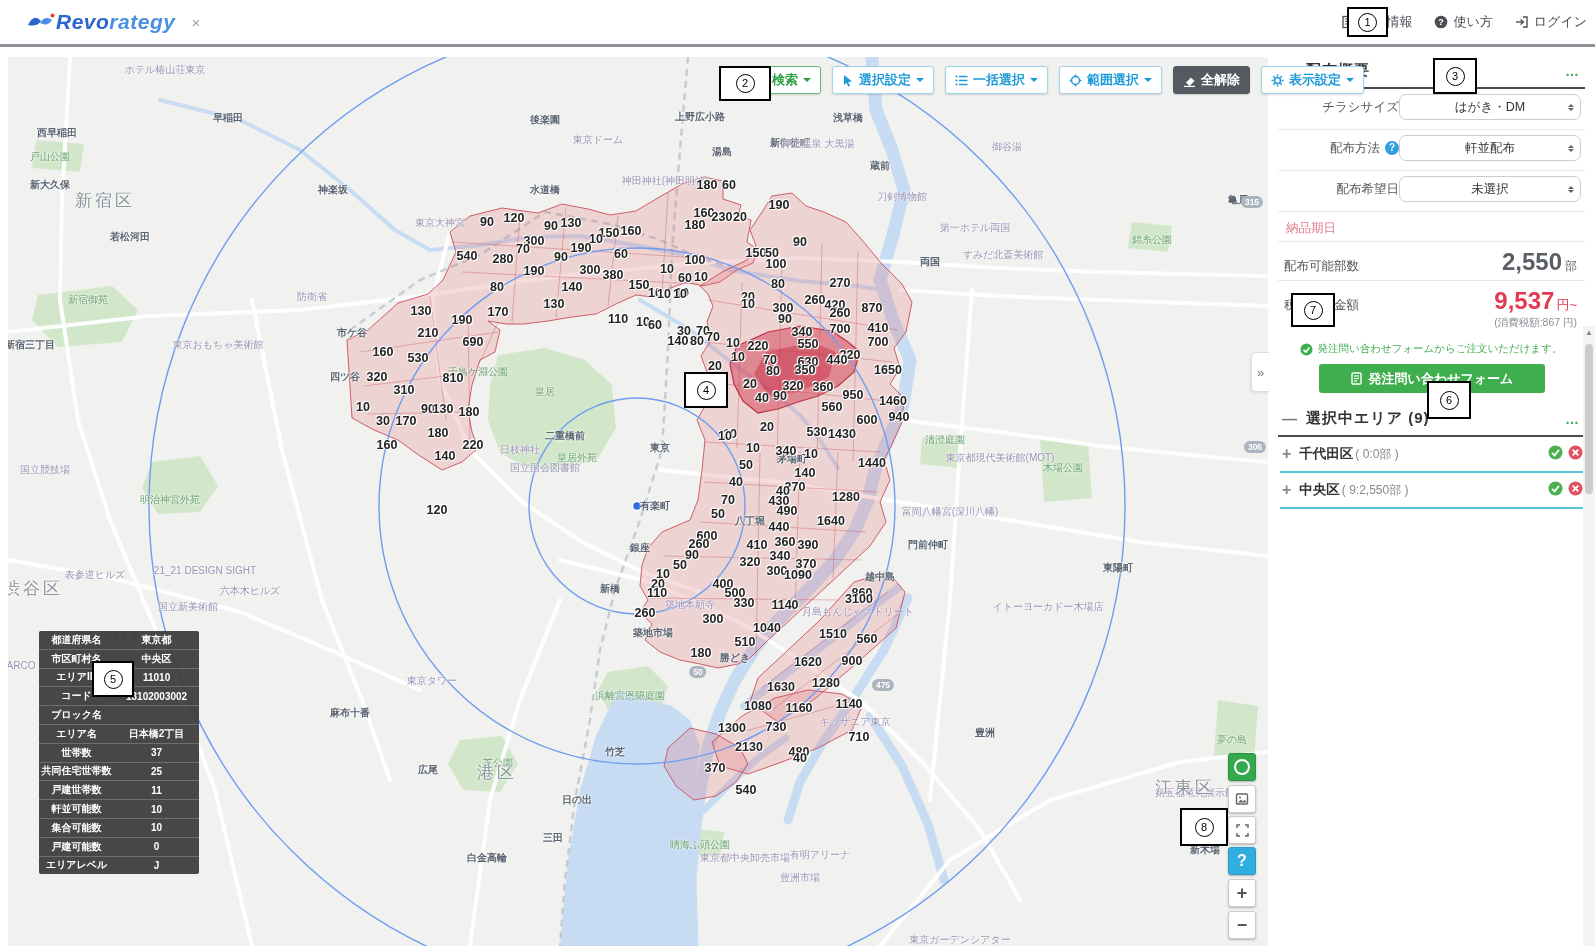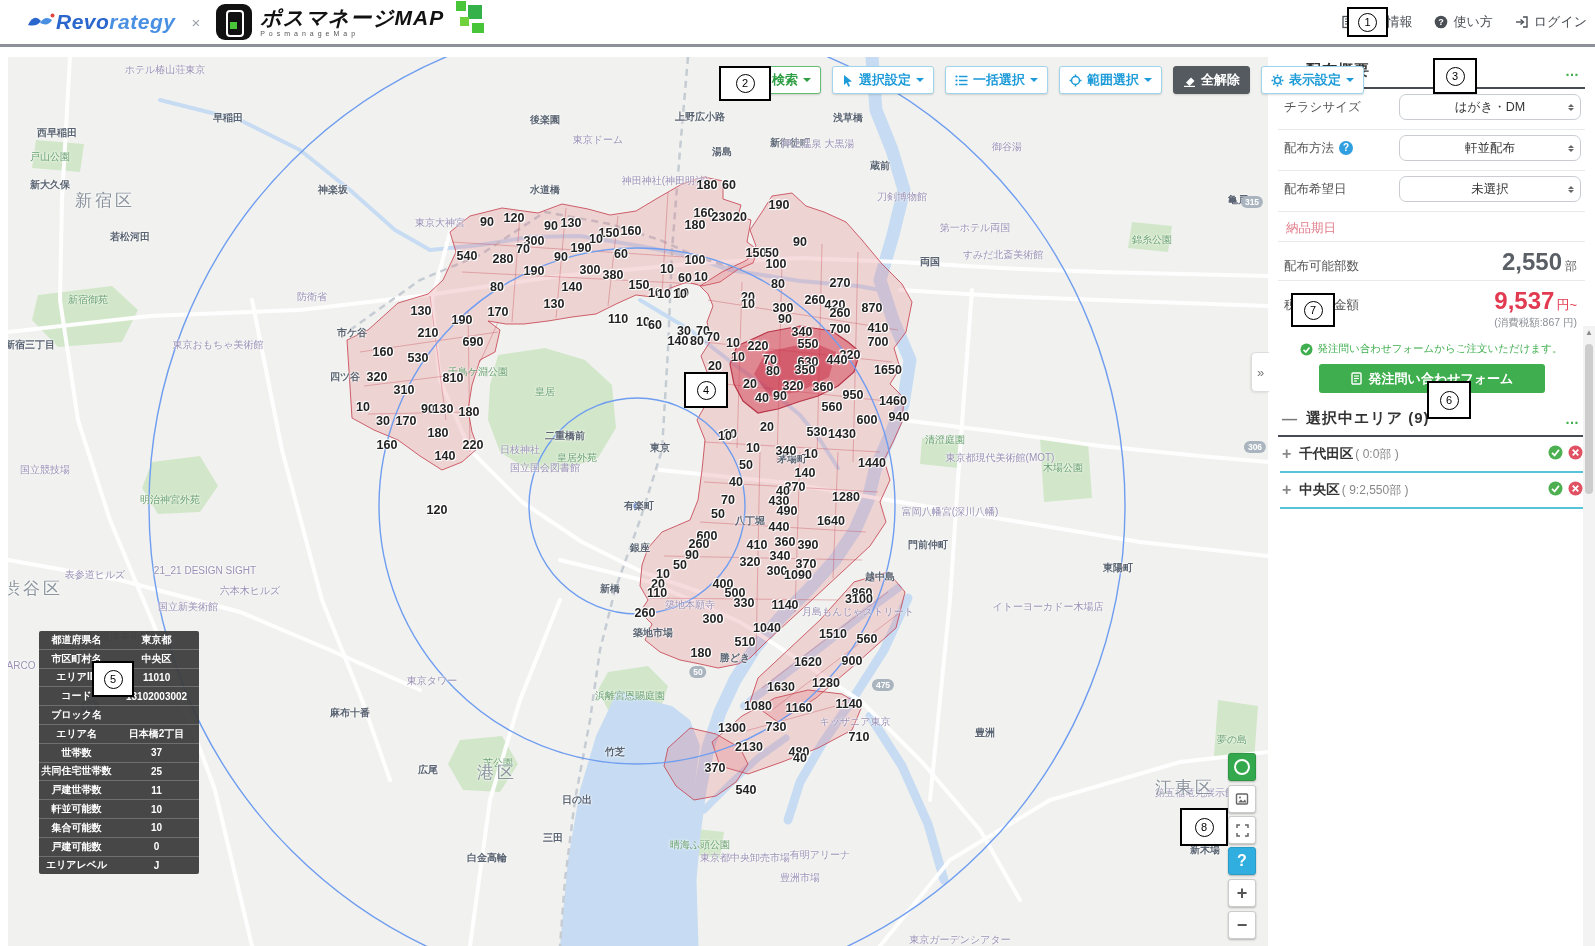--- a/index.html
+++ b/index.html
@@ -63,21 +63,21 @@
   .anno{position:absolute;background:#fff;border:2px solid #000;z-index:60;display:flex;align-items:center;justify-content:center;}
   .anno .circ{width:17px;height:17px;border:1.5px solid #000;border-radius:50%;font-size:11px;line-height:17px;
               text-align:center;color:#000;font-weight:400;}
   
   .sidebar{position:absolute;left:1268px;top:47px;width:327px;height:899px;background:#fff;z-index:10;}
   .sec-head{display:flex;align-items:center;margin:14px 14px 0 14px;}
   .sec-minus{color:#777;font-weight:700;margin-right:9px;font-size:15px;}
   .sec-title{font-size:15px;font-weight:700;color:#333;letter-spacing:1px;flex:1;}
   .sec-dots{color:#3fae4e;font-weight:700;font-size:14px;letter-spacing:2px;cursor:pointer;}
   .rule-dark{height:2px;background:#474c54;margin:7px 10px 0 10px;}
-  .sel-row{display:flex;align-items:center;justify-content:space-between;margin:0 14px 0 16px;height:26px;padding:5px 0;gap:31px;}
+  .sel-row{display:flex;align-items:center;justify-content:flex-end;margin:0 14px 0 16px;height:26px;padding:5px 0;}
   .sel-label{font-size:12.5px;color:#555;display:flex;align-items:center;gap:5px;}
   .helpdot{width:14px;height:14px;border-radius:50%;background:#2f9fe0;color:#fff;font-size:10px;font-weight:700;
            text-align:center;line-height:14px;cursor:pointer;}
   .selbox{width:180px;height:24px;border:1px solid #c9cdd2;border-radius:7px;display:flex;align-items:center;
           justify-content:center;position:relative;font-size:12.5px;color:#333;cursor:pointer;background:#fff;}
   .selbox .ud{position:absolute;right:6px;display:flex;flex-direction:column;gap:1px;}
   .selbox .ud i{width:0;height:0;border:3.5px solid transparent;display:block;}
   .selbox .ud i.up{border-bottom-color:#666;}
   .selbox .ud i.dn{border-top-color:#666;}
   .row-line{height:1px;background:#e7eaec;margin:4px 10px 0 10px;}
@@ -117,34 +117,20 @@
   <div class="header">
     <div class="brand1">
       <svg width="30" height="22" viewBox="0 0 30 22">
         <path d="M2,14 Q8,2 15,10 Q11,16 2,14Z" fill="#2a66cc"></path>
         <path d="M14,12 Q19,4 26,9 Q22,16 14,12Z" fill="#4a90e2"></path>
         <circle cx="26.5" cy="4.5" r="2" fill="#e2413e"></circle>
       </svg>
       <span class="txt"><span class="a">Revo</span><span class="b">rategy</span></span>
     </div>
     <span class="brand-x">×</span>
-    <div class="brand2">
-      <div class="pm-icon">
-        <div class="phone"></div>
-          <div class="dotg"></div>
-      </div>
-      <div class="pm-text">
-        <div class="pm-main">ポスマネージMAP</div>
-        <div class="pm-sub">PosmanageMap</div>
-        <div class="px" style="left:196px;top:-6px;width:10px;height:10px;"></div>
-        <div class="px" style="left:208px;top:-2px;width:14px;height:14px;background:#35b14a;"></div>
-        <div class="px" style="left:200px;top:10px;width:9px;height:9px;background:#6fd13c;"></div>
-        <div class="px" style="left:212px;top:16px;width:12px;height:10px;"></div>
-      </div>
-    </div>
     <div class="nav" id="nav">
         <div class="nav-item">
           <span>
             <svg width="14" height="14" viewBox="0 0 14 14">
               <rect x="2" y="1.5" width="6.5" height="11" fill="none" stroke="#4a4f55" stroke-width="1.3"></rect>
               <rect x="8.5" y="5.5" width="3.5" height="7" fill="none" stroke="#4a4f55" stroke-width="1.3"></rect>
               <line x1="4" y1="4" x2="6.5" y2="4" stroke="#4a4f55"></line>
               <line x1="4" y1="6.5" x2="6.5" y2="6.5" stroke="#4a4f55"></line>
               <line x1="4" y1="9" x2="6.5" y2="9" stroke="#4a4f55"></line>
             </svg>
@@ -311,21 +297,21 @@
         <span class="place s" style="left: 337px; top: 320px;">四ツ谷</span>
         <span class="place p" style="left: 37px; top: 413px;">国立競技場</span>
         <span class="place g" style="left: 162px; top: 443px;">明治神宮外苑</span>
         <span class="place g" style="left: 470px; top: 315px;">千鳥ケ淵公園</span>
         <span class="place g" style="left: 537px; top: 335px;">皇居</span>
         <span class="place g" style="left: 569px; top: 401px;">皇居外苑</span>
         <span class="place s" style="left: 557px; top: 379px;">二重橋前</span>
         <span class="place p" style="left: 512px; top: 393px;">日枝神社</span>
         <span class="place p" style="left: 537px; top: 411px;">国立国会図書館</span>
         <span class="place s" style="left: 652px; top: 391px;">東京</span>
-        <span class="place s" style="left: 625px; top: 449px; padding-left: 12px;">有楽町</span>
+        <span class="place s" style="left: 641px; top: 449px; padding-left: 12px;">有楽町</span>
         <span class="place s" style="left: 632px; top: 491px;">銀座</span>
         <span class="place s" style="left: 602px; top: 532px;">新橋</span>
         <span class="place s" style="left: 784px; top: 402px;">茅場町</span>
         <span class="place s" style="left: 742px; top: 464px;">八丁堀</span>
         <span class="place p" style="left: 682px; top: 548px;">築地本願寺</span>
         <span class="place s" style="left: 645px; top: 576px;">築地市場</span>
         <span class="place g" style="left: 622px; top: 639px;">浜離宮恩賜庭園</span>
         <span class="place s" style="left: 727px; top: 601px;">勝どき</span>
         <span class="place p" style="left: 850px; top: 555px;">月島もんじゃストリート</span>
         <span class="place p" style="left: 424px; top: 624px;">東京タワー</span>

